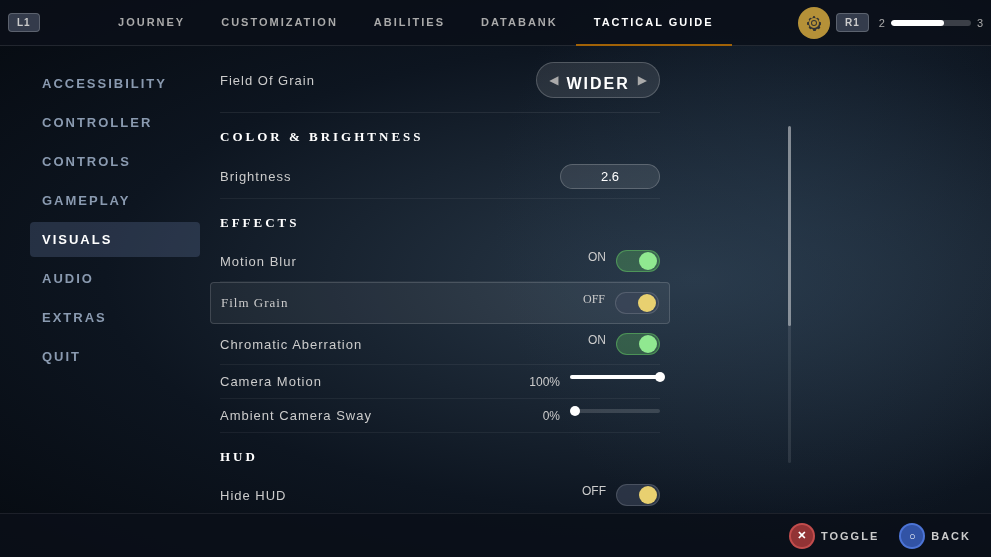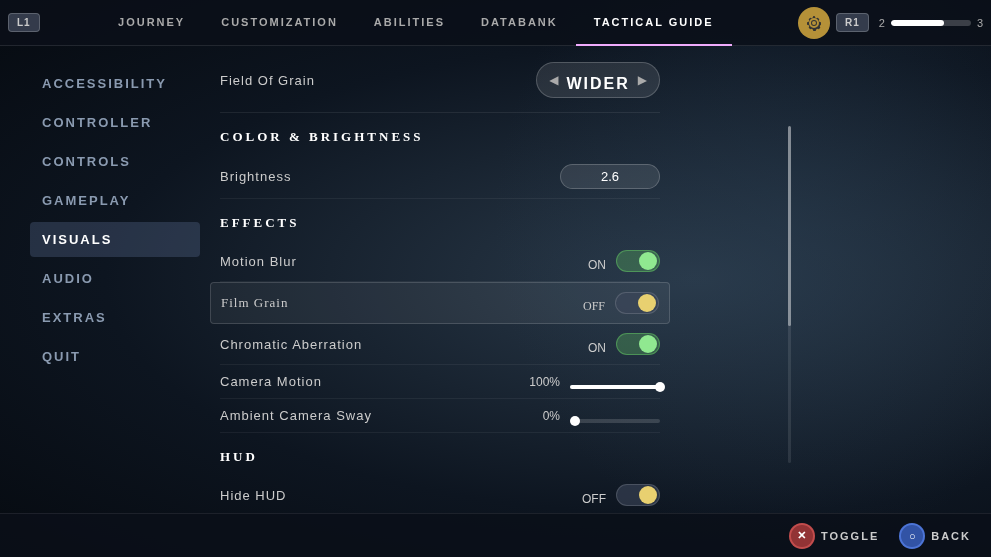--- a/index.html
+++ b/index.html
@@ -72,21 +72,21 @@
       height: 46px;
       display: flex;
       align-items: center;
       cursor: pointer;
       border-bottom: 2px solid transparent;
       text-transform: uppercase;
     }
 
     .nav-tab.active {
       color: #fff;
-      border-bottom: 2px solid #f0abfc;
+      border-bottom: 2px solid #a16207;
     }
 
     .gear-icon-wrap {
       width: 32px;
       height: 32px;
       border-radius: 50%;
       background: rgba(200,160,60,0.9);
       display: flex;
       align-items: center;
       justify-content: center;
@@ -239,21 +239,21 @@
     }
 
     .setting-label {
       color: #ccc;
       font-size: 13px;
       letter-spacing: 1px;
     }
 
     .setting-right {
       display: flex;
-      align-items: flex-end;
+      align-items: flex-start;
       gap: 10px;
     }
 
     .setting-value {
       color: #ccc;
       font-size: 12px;
       min-width: 35px;
       text-align: right;
     }
 

